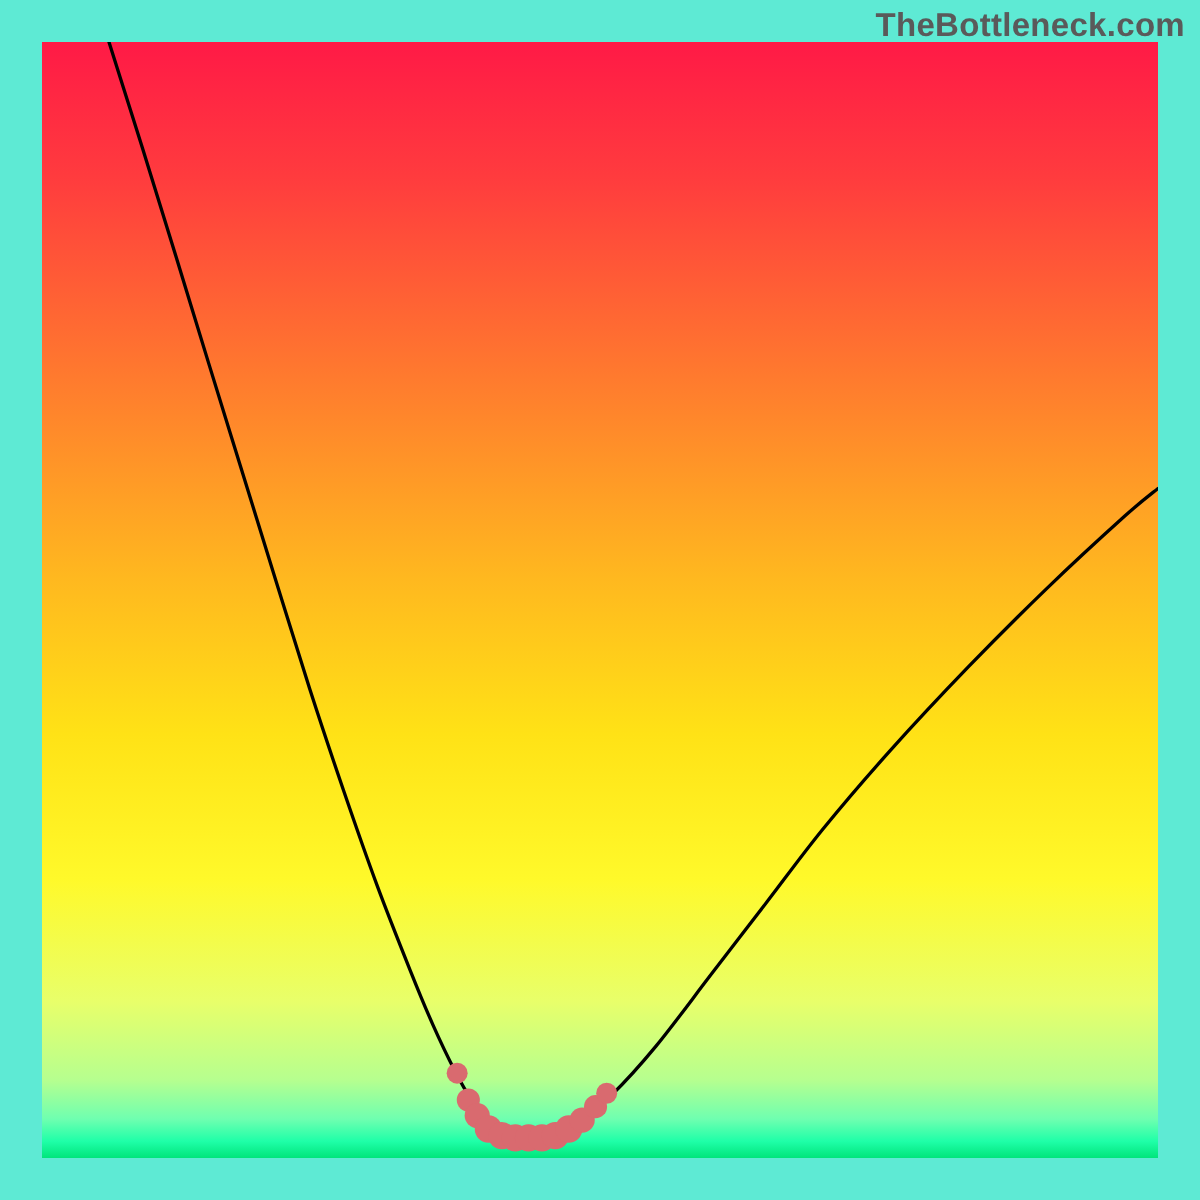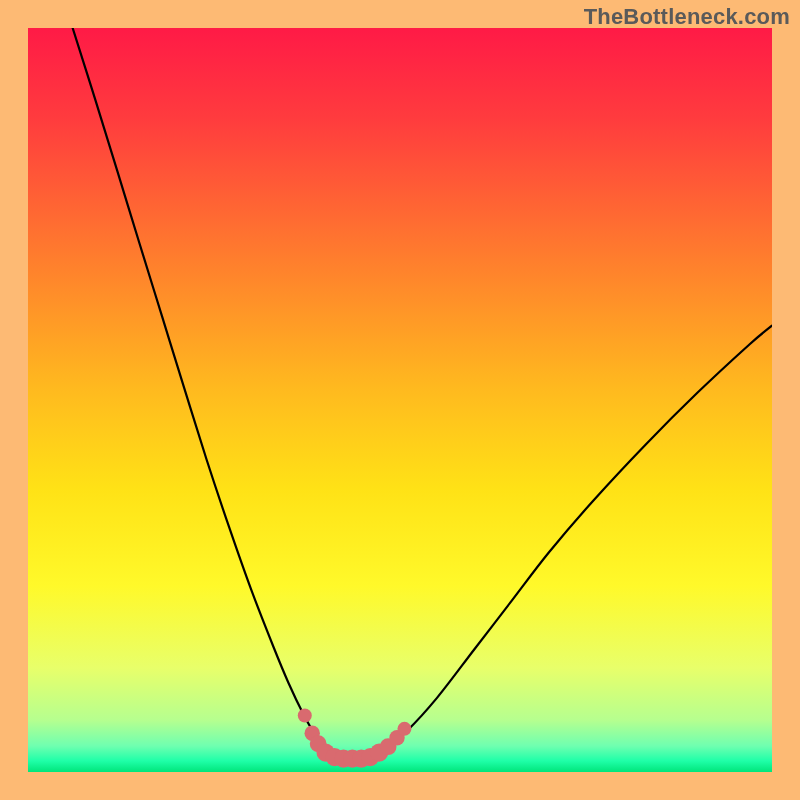--- a/index.html
+++ b/index.html
@@ -10,21 +10,21 @@
     overflow: hidden;
     background: #000;
     font-family: Arial, Helvetica, sans-serif;
   }
   .frame {
     position: absolute;
     top: 0;
     left: 0;
     width: 800px;
     height: 800px;
-    background: #fdba74;
+    background: #5eead4;
   }
   .plot {
     position: absolute;
     top: 28px;
     left: 28px;
     width: 744px;
     height: 744px;
     overflow: hidden;
   }
   .watermark {

